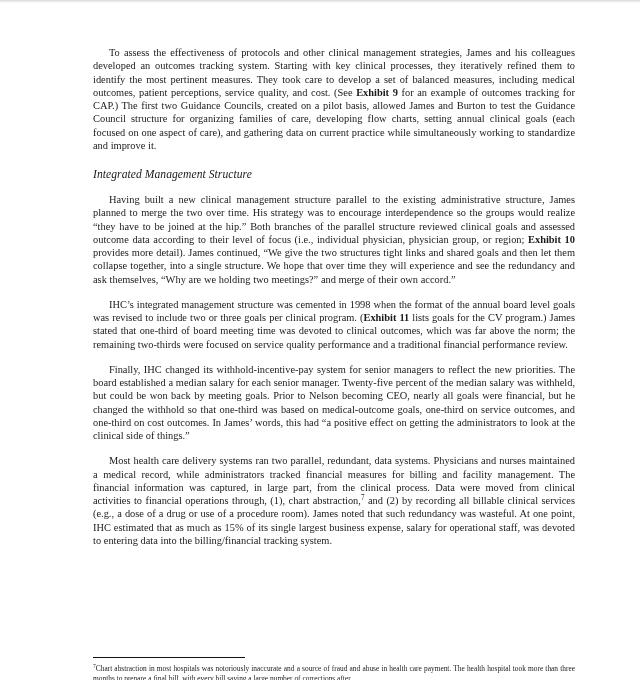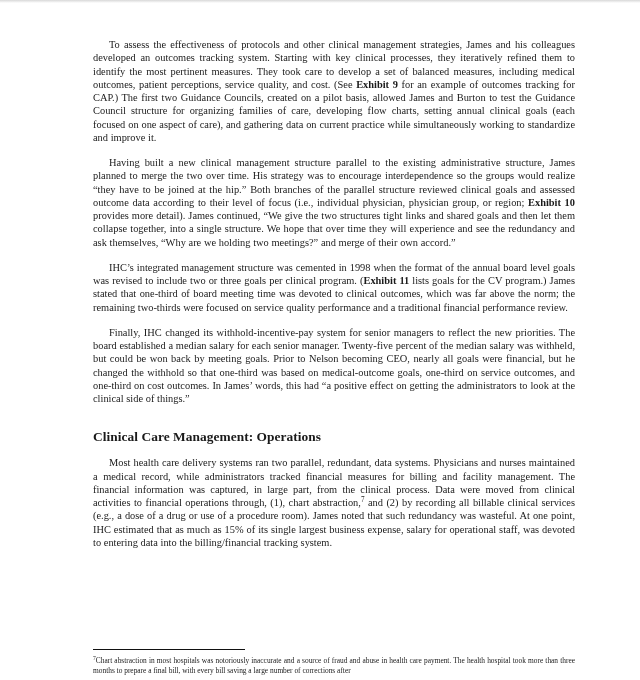--- a/index.html
+++ b/index.html
@@ -16,21 +16,21 @@
     position: relative;
   }
   .page-top-edge {
     position: absolute;
     top: 0; left: 0; right: 0;
     height: 3px;
     background: linear-gradient(to bottom, #d8d8d8, #ffffff);
   }
   .page {
     position: absolute;
-    top: 4px; left: 0;
+    top: 12px; left: 0;
     width: 640px;
     height: 536px;
     padding: 0;
     box-sizing: border-box;
   }
   .content {
     position: absolute;
     left: 93px;
     top: 34px;
     width: 482px;
@@ -103,28 +103,28 @@
 <body>
 
 <div class="page-top-edge"></div>
 
 <div class="page">
 
   <div class="content">
 
     <p class="body-par">To assess the effectiveness of protocols and other clinical management strategies, James and his colleagues developed an outcomes tracking system. Starting with key clinical processes, they iteratively refined them to identify the most pertinent measures. They took care to develop a set of balanced measures, including medical outcomes, patient perceptions, service quality, and cost. (See <span class="ref">Exhibit 9</span> for an example of outcomes tracking for CAP.) The first two Guidance Councils, created on a pilot basis, allowed James and Burton to test the Guidance Council structure for organizing families of care, developing flow charts, setting annual clinical goals (each focused on one aspect of care), and gathering data on current practice while simultaneously working to standardize and improve it.</p>
 
+    <h2 class="sub-heading">Integrated Management Structure</h2>
 
     <p class="body-par">Having built a new clinical management structure parallel to the existing administrative structure, James planned to merge the two over time. His strategy was to encourage interdependence so the groups would realize “they have to be joined at the hip.” Both branches of the parallel structure reviewed clinical goals and assessed outcome data according to their level of focus (i.e., individual physician, physician group, or region; <span class="ref">Exhibit 10</span> provides more detail). James continued, “We give the two structures tight links and shared goals and then let them collapse together, into a single structure. We hope that over time they will experience and see the redundancy and ask themselves, “Why are we holding two meetings?” and merge of their own accord.”</p>
 
     <p class="body-par">IHC’s integrated management structure was cemented in 1998 when the format of the annual board level goals was revised to include two or three goals per clinical program. (<span class="ref">Exhibit 11</span> lists goals for the CV program.) James stated that one-third of board meeting time was devoted to clinical outcomes, which was far above the norm; the remaining two-thirds were focused on service quality performance and a traditional financial performance review.</p>
 
     <p class="body-par">Finally, IHC changed its withhold-incentive-pay system for senior managers to reflect the new priorities. The board established a median salary for each senior manager. Twenty-five percent of the median salary was withheld, but could be won back by meeting goals. Prior to Nelson becoming CEO, nearly all goals were financial, but he changed the withhold so that one-third was based on medical-outcome goals, one-third on service outcomes, and one-third on cost outcomes. In James’ words, this had “a positive effect on getting the administrators to look at the clinical side of things.”</p>
 
-    <h1 class="section-heading">Clinical Care Management: Operations</h1>
 
     <p class="body-par">Most health care delivery systems ran two parallel, redundant, data systems. Physicians and nurses maintained a medical record, while administrators tracked financial measures for billing and facility management. The financial information was captured, in large part, from the clinical process. Data were moved from clinical activities to financial operations through, (1), chart abstraction,<sup class="fn-mark">7</sup> and (2) by recording all billable clinical services (e.g., a dose of a drug or use of a procedure room). James noted that such redundancy was wasteful. At one point, IHC estimated that as much as 15% of its single largest business expense, salary for operational staff, was devoted to entering data into the billing/financial tracking system.</p>
 
   </div>
 
   <div class="footnote-area">
     <div class="footnote-rule"></div>
     <div class="footnote-clip">
       <p class="footnote">
         <sup>7</sup><span>Chart abstraction in most hospitals was notoriously inaccurate and a source of fraud and abuse in health care payment. The health hospital took more than three months to prepare a final bill, with every bill saving a large number of corrections after</span>

